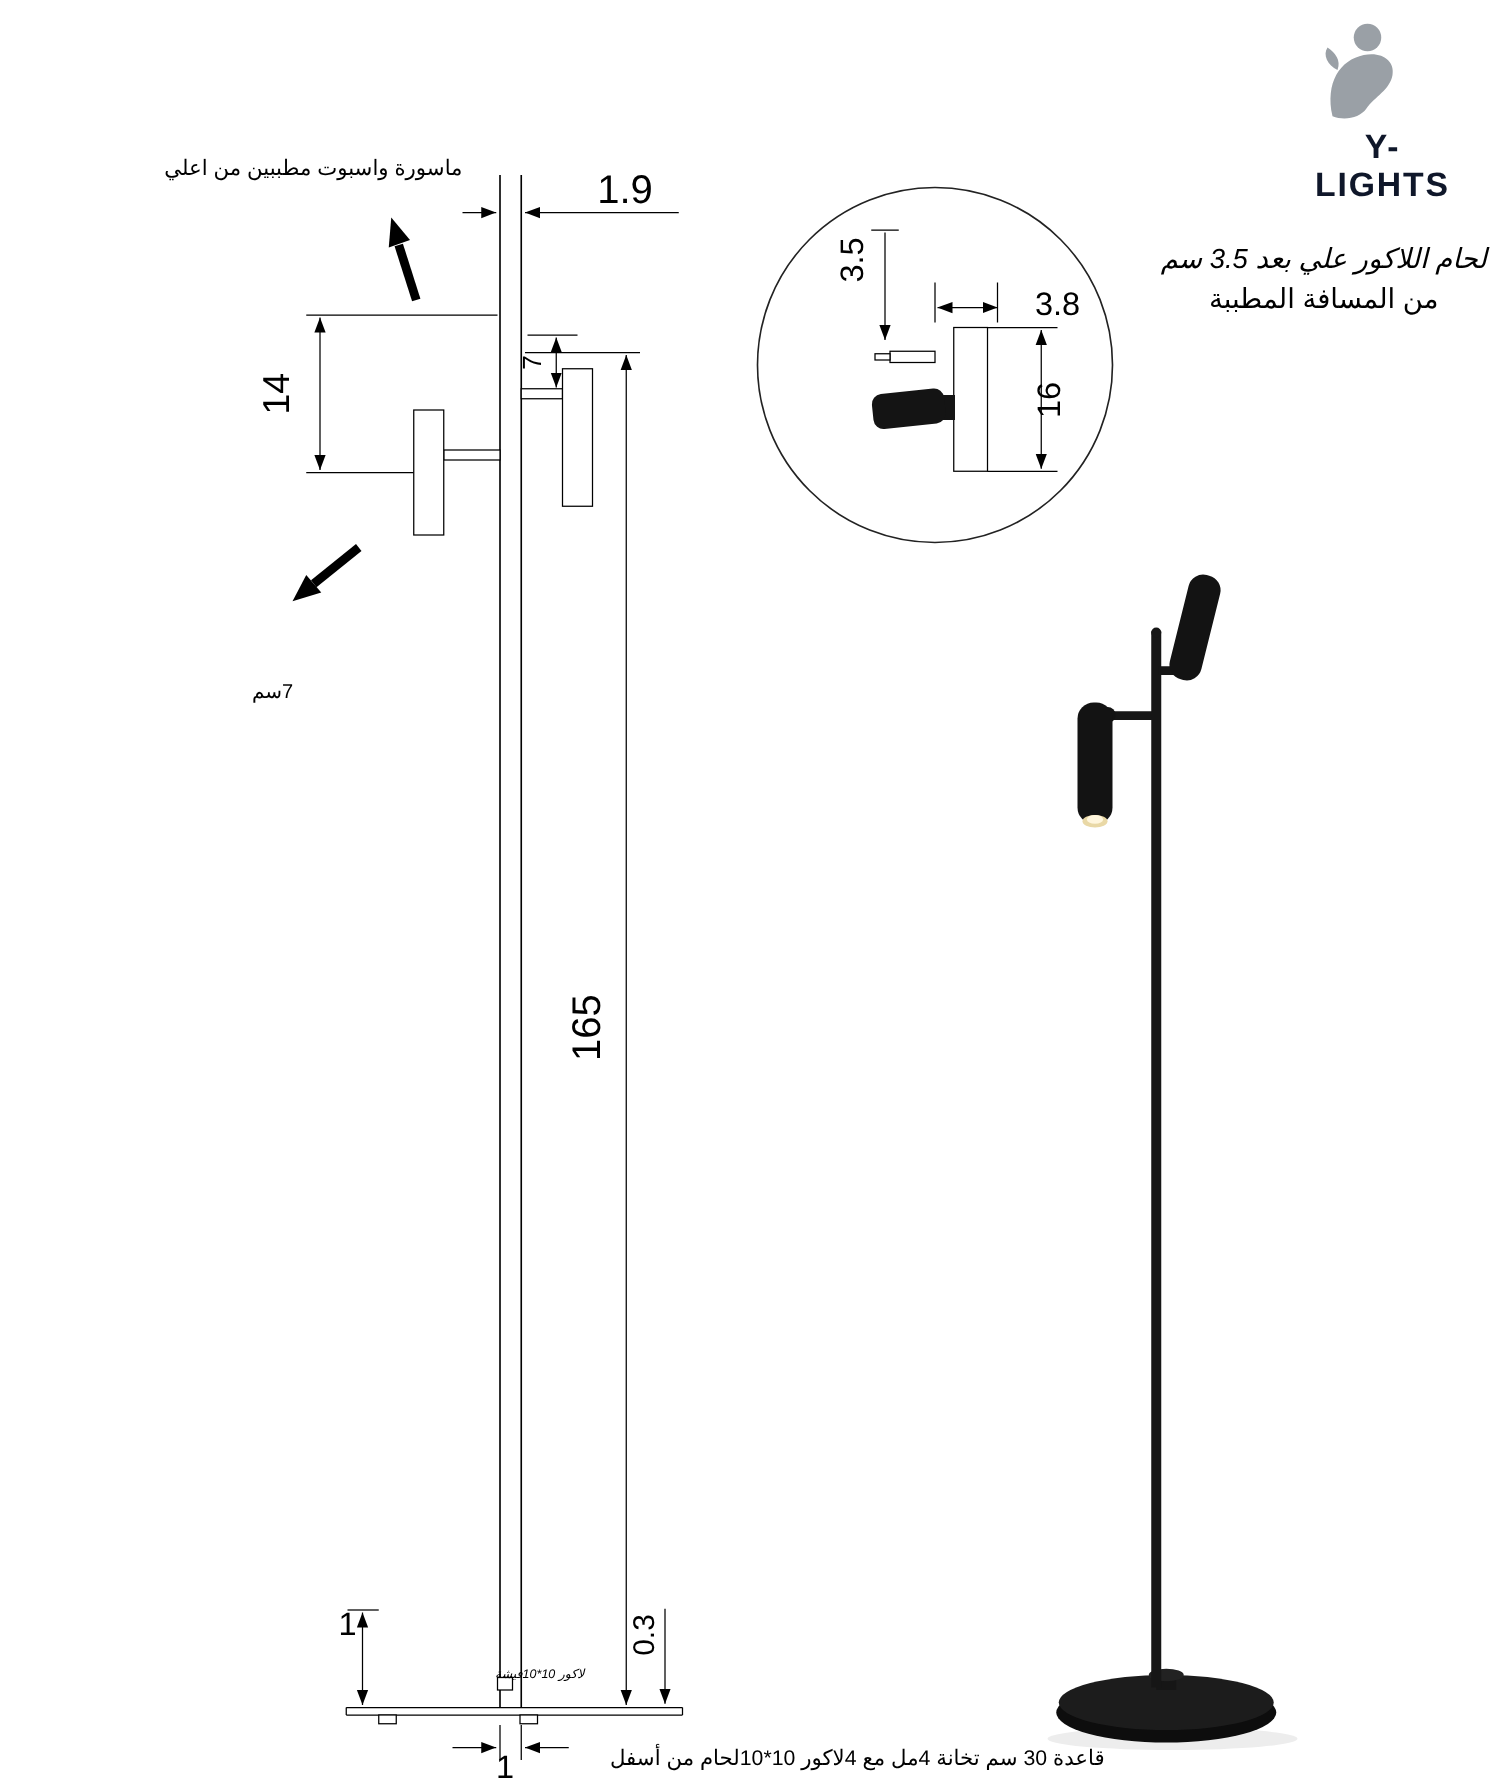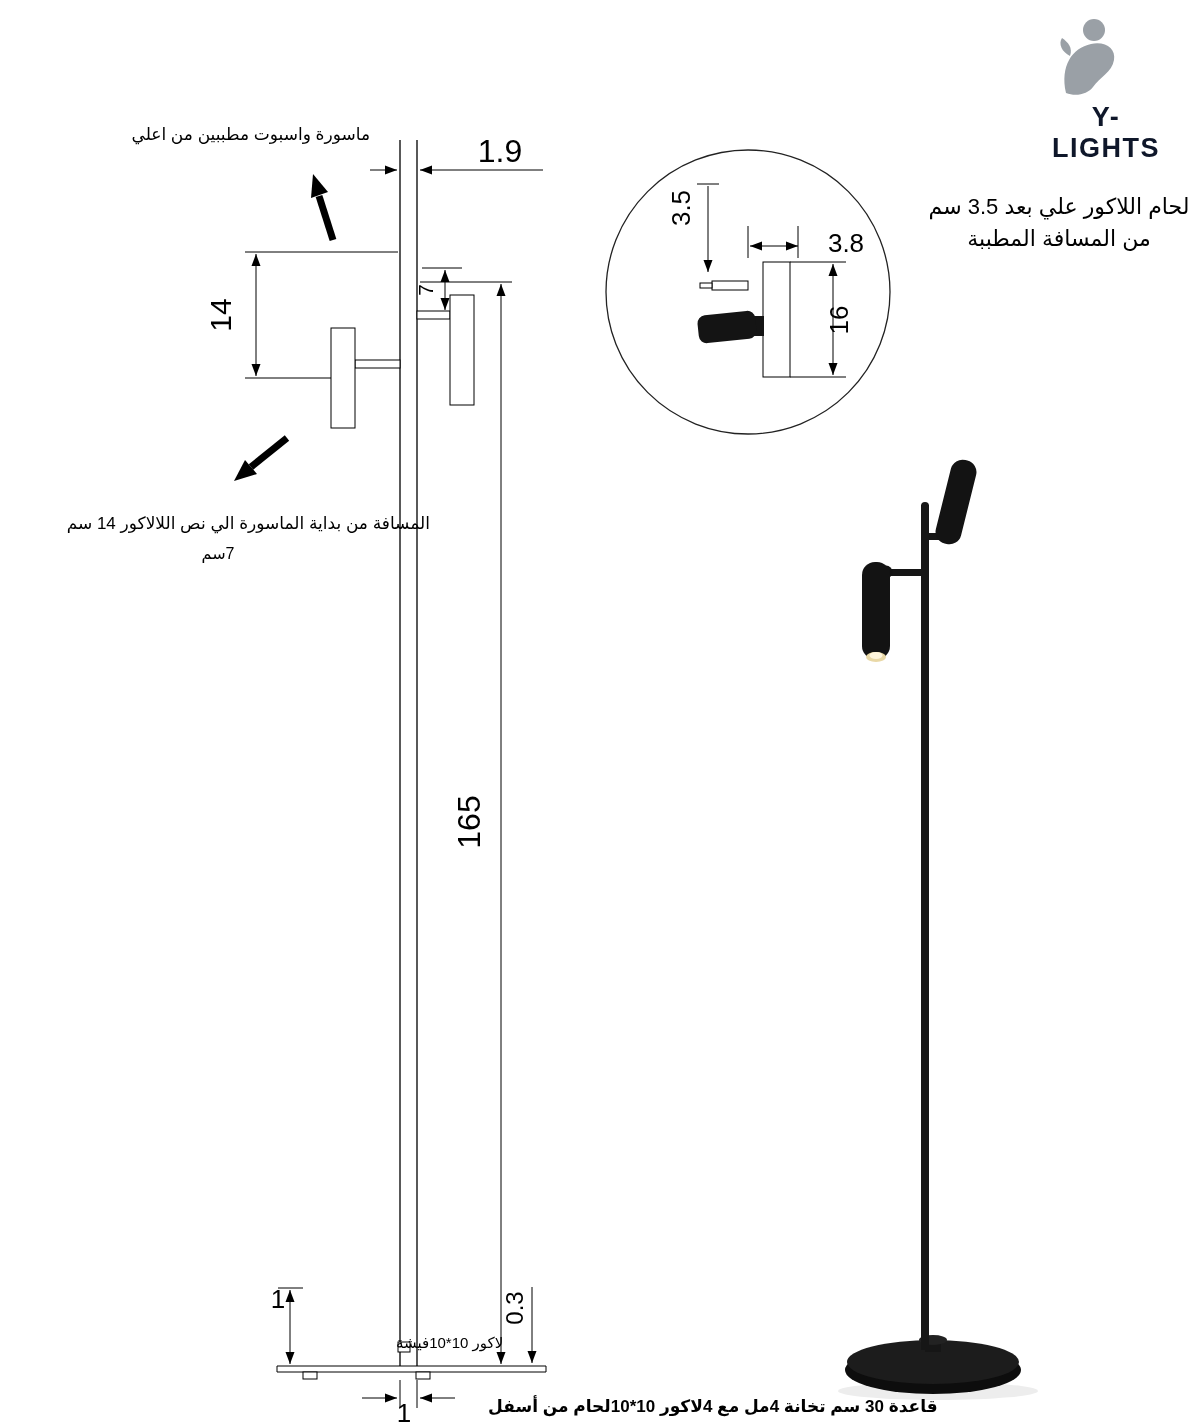--- a/index.html
+++ b/index.html
@@ -130,25 +130,24 @@
 
     <g>
       <circle cx="1094" cy="30" r="11" fill="#9aa0a6"></circle>
       <path d="M1066 93 C1060 66 1072 48 1091 44 C1106 41 1116 49 1114 60 C1112 72 1100 77 1093 87 C1088 94 1076 97 1066 93 Z" fill="#9aa0a6"></path>
       <path d="M1070 56 C1062 52 1058 44 1062 38 C1068 42 1073 48 1070 56 Z" fill="#9aa0a6"></path>
     </g>
   </svg>
 
   <div class="note" style="left:148px;top:112px;width:222px;font-size:17px;">ماسورة واسبوت مطببين من اعلي</div>
 
-  <div class="note" style="left:76px;top:501px;width:354px;font-size:17px;">المسافة من بداية الماسورة الي نص اللالاكور 14 سم</div>
   <div class="note" style="left:76px;top:532px;width:284px;font-size:16px;">7سم</div>
 
-  <div class="note" style="left:928px;top:181px;width:262px;font-size:22px;">لحام اللاكور علي بعد 3.5 سم</div>
+  <div class="note" style="left:928px;top:181px;width:262px;font-size:22px;font-style:italic;">لحام اللاكور علي بعد 3.5 سم</div>
   <div class="note" style="left:928px;top:213px;width:262px;font-size:22px;">من المسافة المطببة</div>
 
-  <div class="note" style="left:396px;top:1321px;font-size:15px;">لاكور 10*10فيشة</div>
+  <div class="note" style="left:396px;top:1321px;font-size:10px;font-style:italic;">لاكور 10*10فيشة</div>
 
-  <div class="note" style="left:488px;top:1384px;font-size:17px;font-weight:bold;">قاعدة 30 سم تخانة 4مل مع 4لاكور 10*10لحام من أسفل</div>
+  <div class="note" style="left:488px;top:1384px;font-size:17px;">قاعدة 30 سم تخانة 4مل مع 4لاكور 10*10لحام من أسفل</div>
 
   <div class="brand-text" style="left:1038px;top:102px;width:136px;font-size:27px;">Y-LIGHTS</div>
 
 </div>
 
 </body></html>

